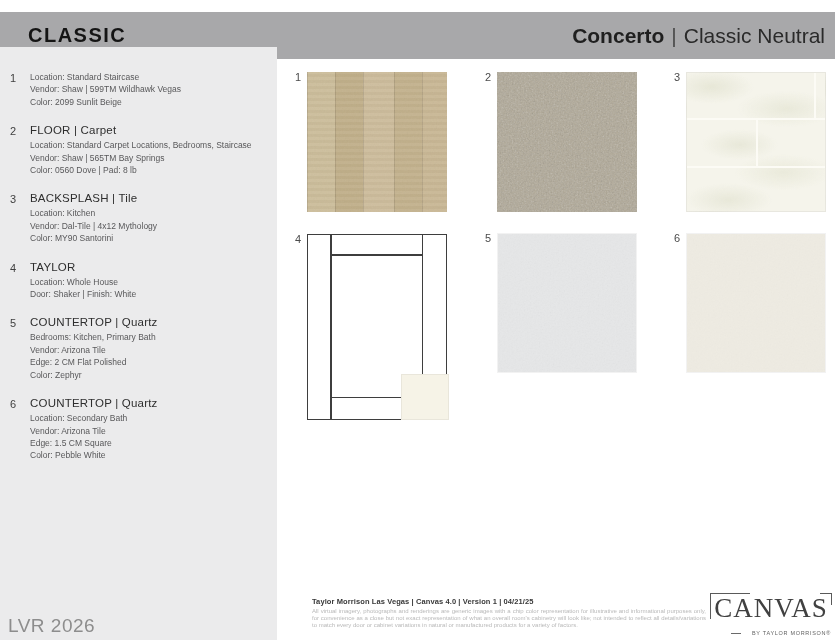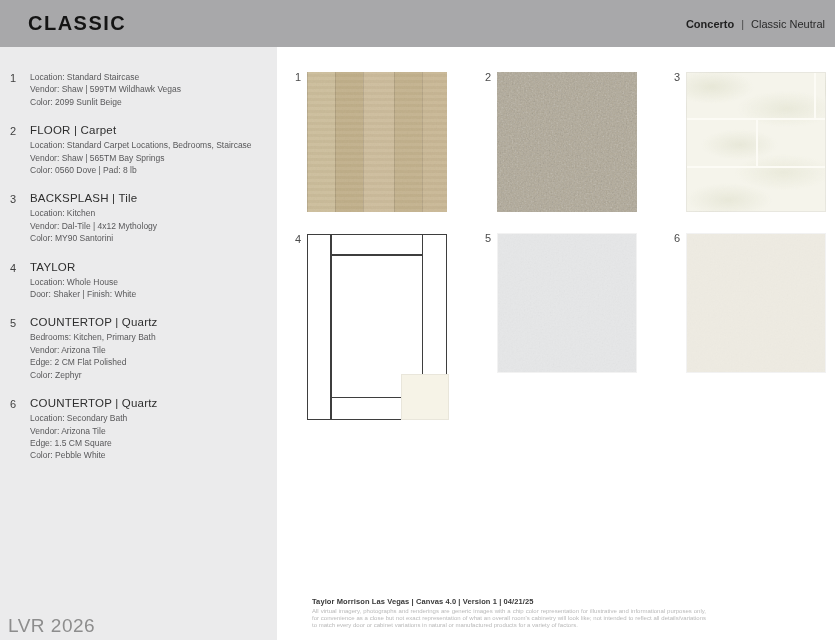--- a/index.html
+++ b/index.html
@@ -1,25 +1,25 @@
 <!DOCTYPE html>
 <html style="--header_bg: #a8a8aa; --sidebar_bg: #ebebec; --detail_text: #58585a; --wood_base: #c8b793; --carpet_base: #b0a896; --tile_base: #f5f4eb; --quartz_zephyr: #e6e7e8; --quartz_pebble_white: #eeebe2; --cabinet_chip: #f6f3e7; --line_color: #3e3e3e; --watermark_text: #8d8d8d; --disclaimer_text: #b9b9b9; --logo_text: #414141;"><head>
 <meta charset="utf-8">
 <style>
   * { margin:0; padding:0; box-sizing:border-box; }
   html,body { background:#fff; }
   body { font-family:"Liberation Sans", sans-serif; }
   .page { position:relative; width:835px; height:640px; overflow:hidden; background:#fff; }
 
   
-  .header { position:absolute; left:0; top:0; width:835px; height:47px;
+  .header { position:absolute; left:0; top:12px; width:835px; height:47px;
             background:var(--header_bg,#a8a8aa); display:flex; align-items:center;
             justify-content:space-between; padding:0 10px 0 28px; }
   .collection { font-size:20px; font-weight:bold; letter-spacing:1.5px; color:#141414; }
-  .palette { font-size:11px; color:#1f1f1f; }
+  .palette { font-size:21px; color:#1f1f1f; }
   .palette .bold { font-weight:bold; }
   .palette .sep { color:#4a4a4a; padding:0 7px; font-weight:normal; }
   .palette .light { font-weight:normal; color:#2a2a2a; }
 
   
   .sidebar { position:absolute; left:0; top:47px; width:277px; height:593px;
              background:var(--sidebar_bg,#ebebec); padding:24px 12px 0 10px;
              display:flex; flex-direction:column; gap:16px; }
   .item { display:flex; }
   .item-num { width:20px; flex:0 0 20px; font-size:11px; color:#3f3f3f; padding-top:1px; }
@@ -236,14 +236,23 @@
   <div class="swatch s6">
     <svg class="texture" width="140" height="140" aria-hidden="true">
       <rect class="fill-quartz6" width="140" height="140"></rect>
       <rect width="140" height="140" filter="url(#grain)" opacity="0.04"></rect>
     </svg>
   </div>
 
   <div class="footer-info">Taylor Morrison Las Vegas | Canvas 4.0 | Version 1 | 04/21/25</div>
   <div class="disclaimer">All virtual imagery, photographs and renderings are generic images with a chip color representation for illustrative and informational purposes only, for convenience as a close but not exact representation of what an overall room's cabinetry will look like; not intended to reflect all details/variations to match every door or cabinet variations in natural or manufactured products for a variety of factors.</div>
 
+  <div class="logo">
+    <div class="mark-tl"></div>
+    <div class="mark-tr"></div>
+    <div class="logo-word">CANVAS</div>
+    <div class="logo-tagrow">
+      <div class="logo-tagline-rule"></div>
+      <div class="logo-tagline">BY TAYLOR MORRISON®</div>
+    </div>
+  </div>
 
 </div>
 
 </body></html>

